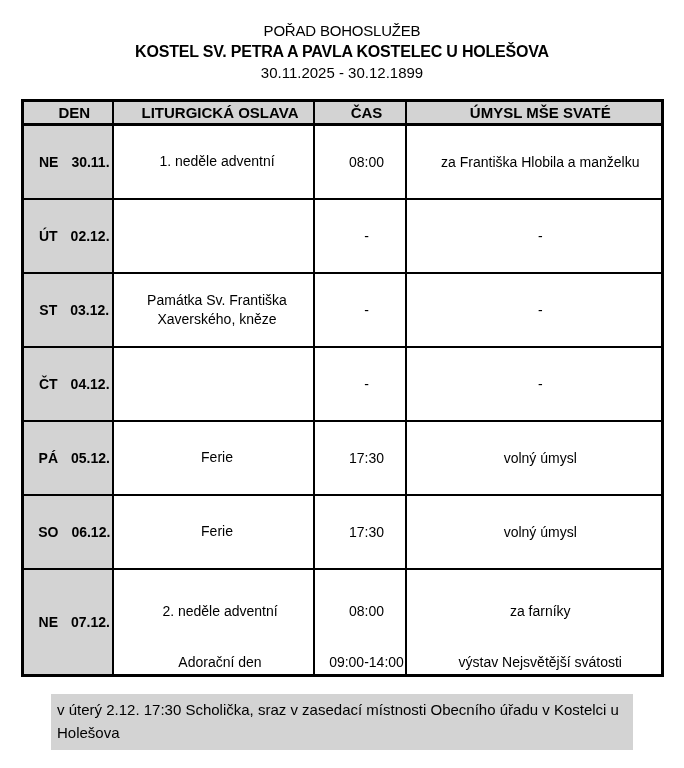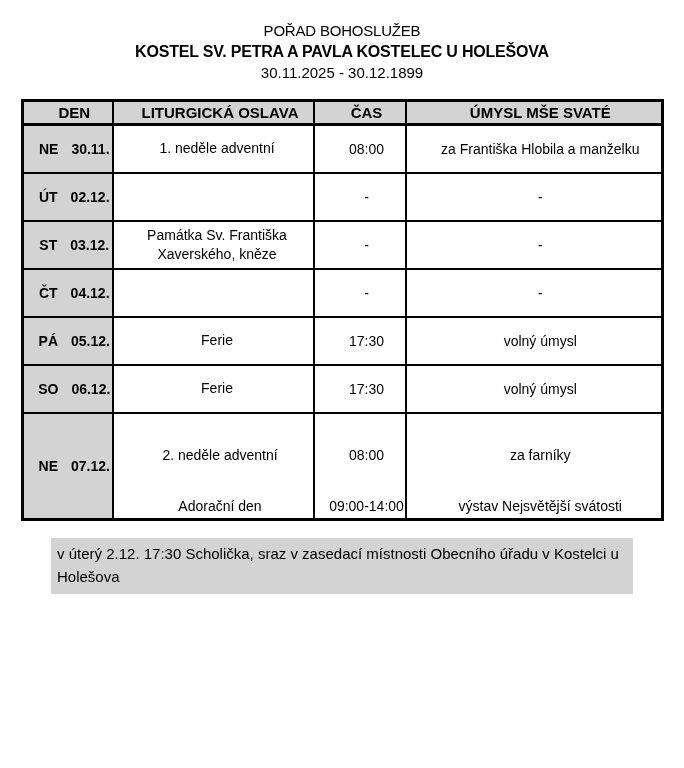--- a/index.html
+++ b/index.html
@@ -48,21 +48,21 @@
     overflow: hidden;
     padding-left: 13px;
   }
   table.schedule thead tr { height: 24px; }
   table.schedule thead th {
     background: #d3d3d3;
     font-size: 15px;
     font-weight: bold;
     border-bottom: 3px solid #000000;
   }
-  table.schedule tbody tr { height: 48px; }
+  table.schedule tbody tr { height: 74px; }
   table.schedule tbody tr.row-last { height: 86px; }
   td.day-cell {
     background: #d3d3d3;
     font-weight: bold;
     font-size: 15px;
     text-align: left;
     padding-left: 6px;
     white-space: nowrap;
   }
   td.day-cell .day-abbr { margin-right: 13px; }

